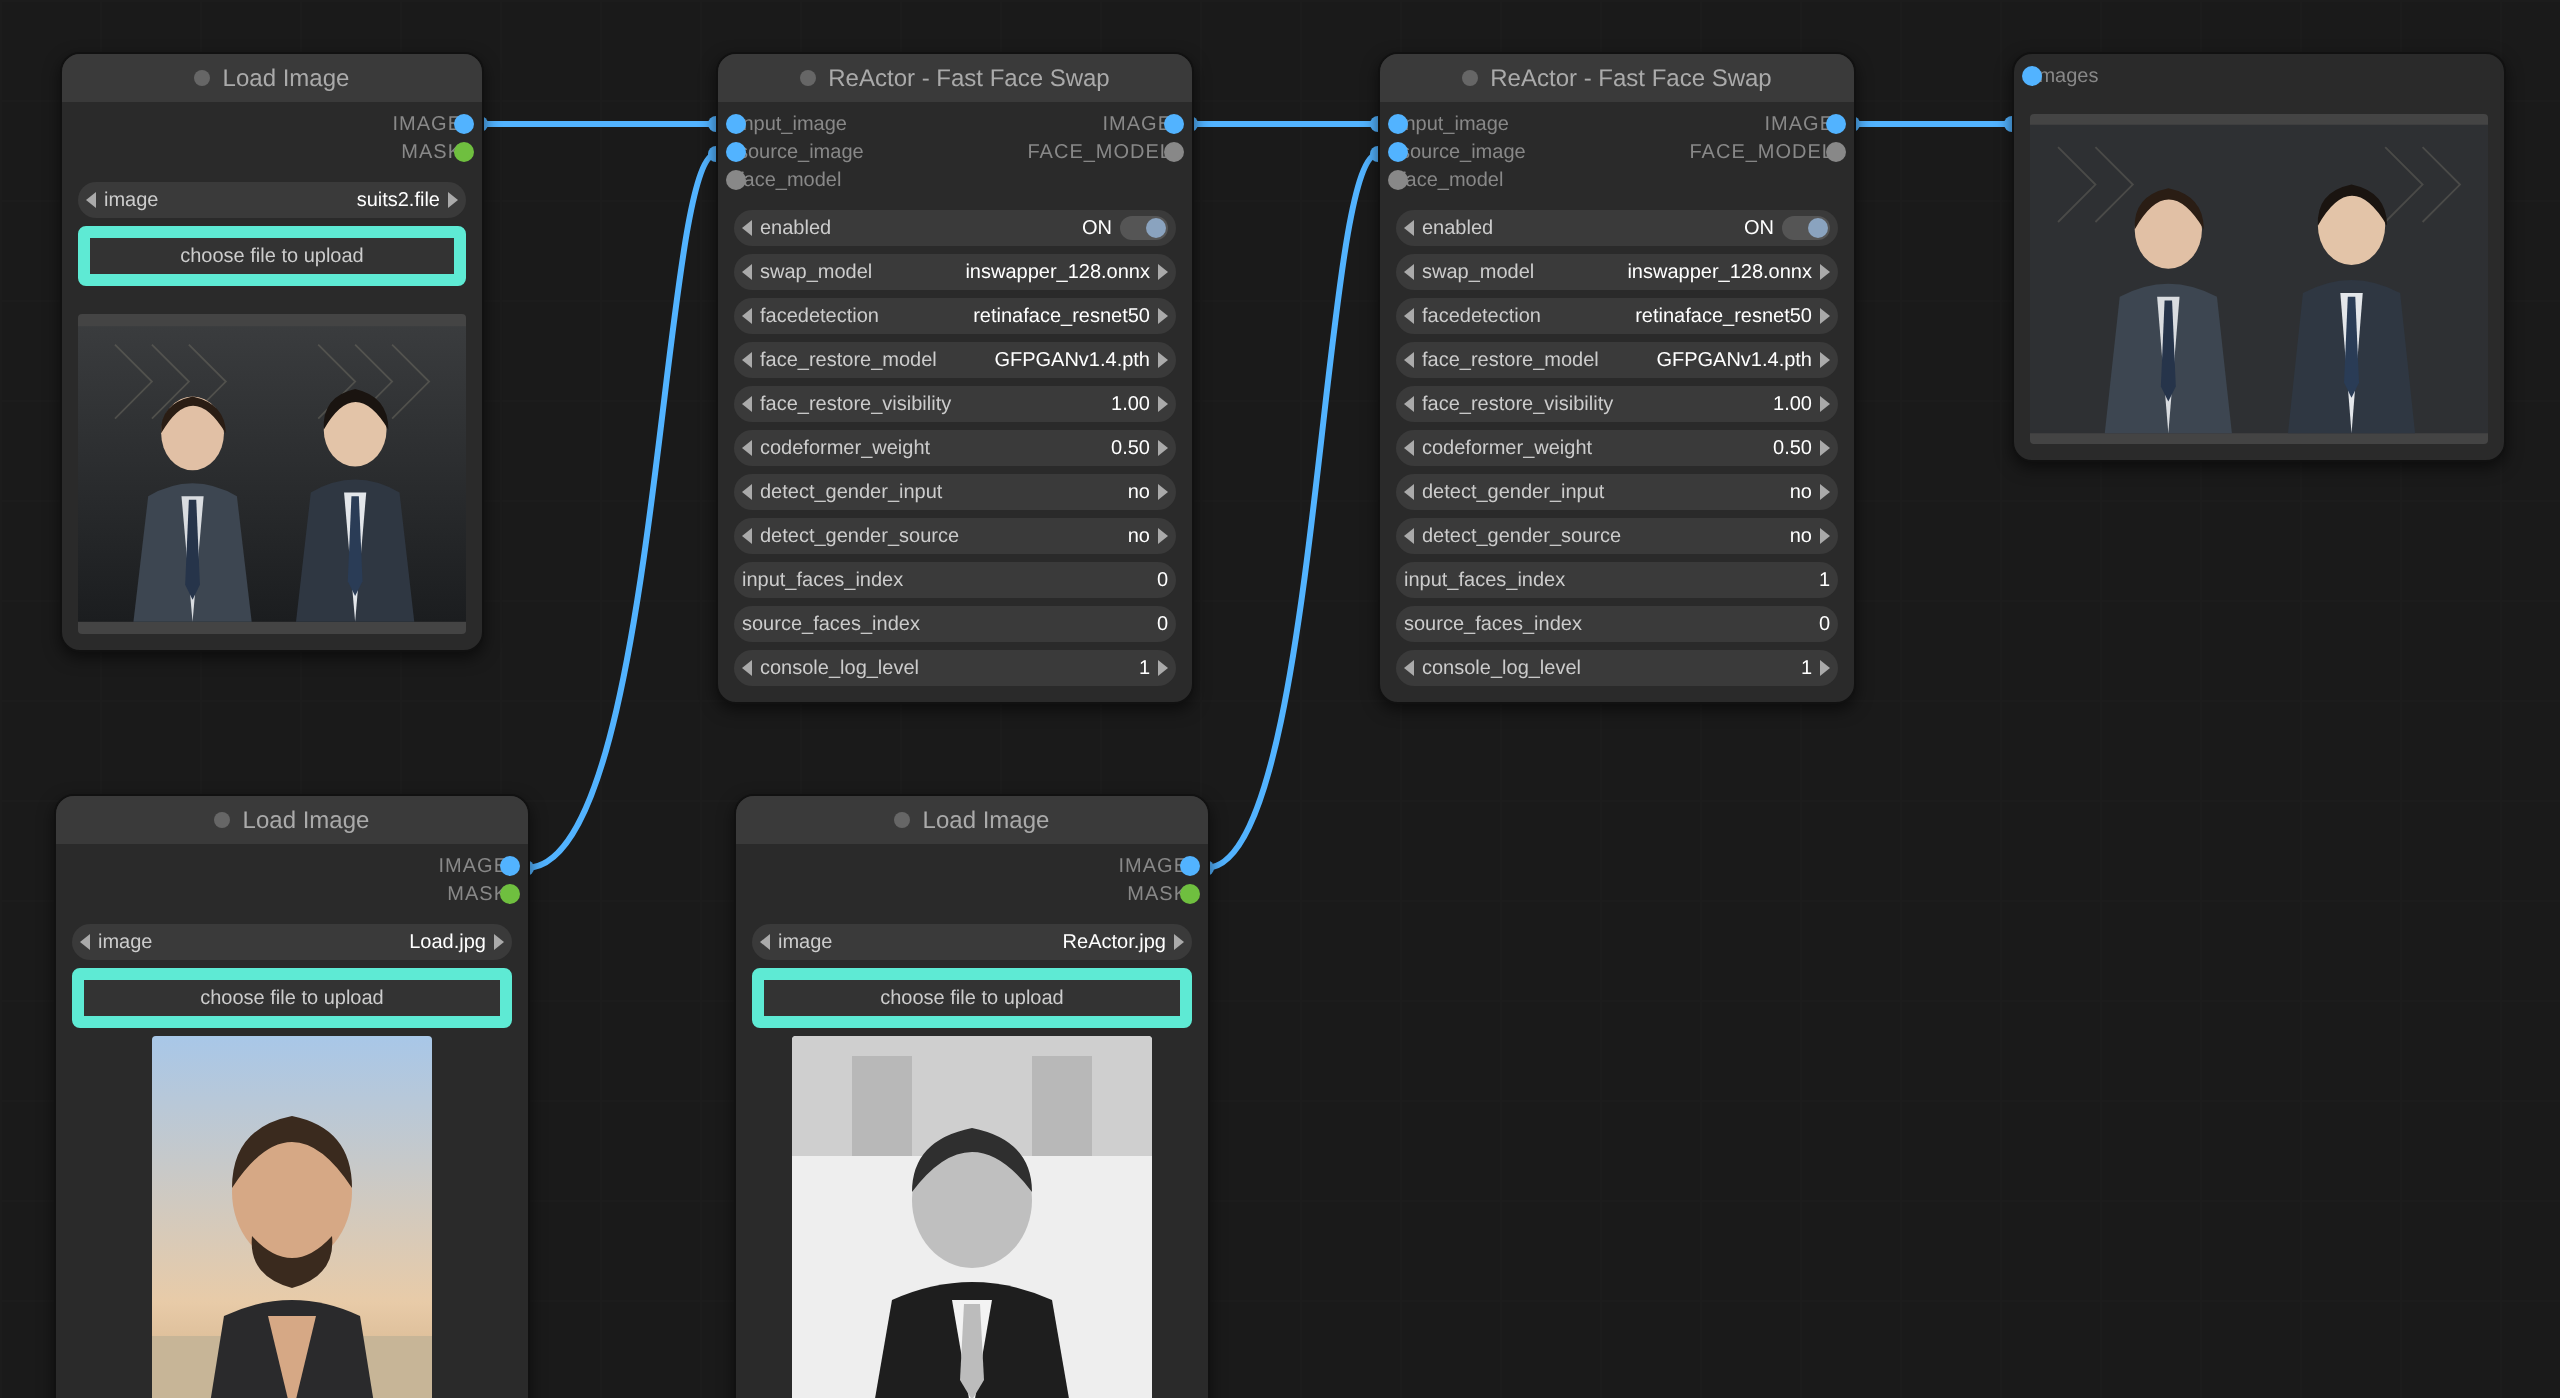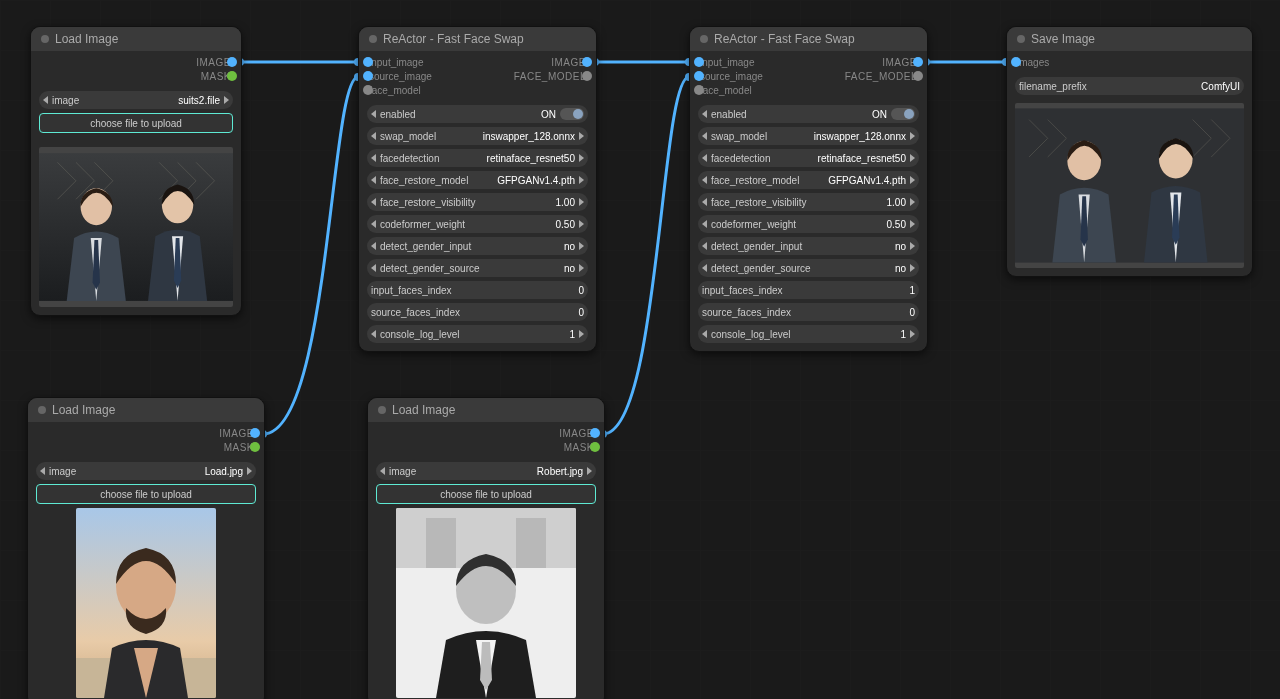--- a/index.html
+++ b/index.html
@@ -34,20 +34,21 @@
   }
   .node-header {
     background: #3a3a3a;
     color: #aaa;
     border-radius: 9px 9px 0 0;
     padding: 5px 10px;
     display: flex;
     align-items: center;
     gap: 6px;
     font-size: 12px;
+    justify-content: center;
   }
   .hdr-dot {
     width: 8px; height: 8px; border-radius: 50%;
     background: #666;
   }
   .io-section { position: relative; padding: 4px 10px 2px 10px; }
   .io-row {
     display: flex;
     height: 14px;
     align-items: center;
@@ -91,21 +92,21 @@
     border-bottom:4px solid transparent;
   }
   .widget .tri.l { border-right:5px solid #aaa; margin-right:4px;}
   .widget .tri.r { border-left:5px solid #aaa; margin-left:4px;}
   .widget .label { flex:0 0 auto; }
   .widget .spacer { flex:1; }
   .widget .value { color:#fff; text-align:right; }
 
   .btn {
     background:#333;
-    border:1px solid #5eead4;
+    border:6px solid #5eead4;
     border-radius:4px;
     height:18px;
     display:flex;align-items:center;justify-content:center;
     font-size:10px;
     color:#ccc;
   }
 
   .thumb {
     background:#444;
     border-radius:2px;
@@ -412,37 +413,28 @@
         <span class="tri l"></span>
         <span class="label">console_log_level</span>
         <span class="spacer"></span>
         <span class="value">1</span>
         <span class="tri r"></span>
       </div>
     </div>
 </div>
 
 <div class="node" style="left:1006px; top:26px; width:245px;">
-  <div class="node-header">
-    <span class="hdr-dot"></span>
-    <span>Save Image</span>
-  </div>
   <div class="io-section">
     <div class="io-row">
       <span class="port in c-image"></span>
       <span class="left">images</span>
       <span class="right"></span>
     </div>
   </div>
   <div class="body-section">
-    <div class="widget">
-      <span class="label">filename_prefix</span>
-      <span class="spacer"></span>
-      <span class="value">ComfyUI</span>
-    </div>
     <div class="thumb" style="height:165px; margin-top:4px;">
       <svg width="245" height="165" viewBox="0 0 245 165">
         <rect width="245" height="165" fill="#2e3033"></rect>
         <g stroke="#6d6b62" stroke-width="1" fill="none" opacity="0.45">
           <path d="M15 12 L35 32 L15 52 M35 12 L55 32 L35 52"></path>
           <path d="M190 12 L210 32 L190 52 M210 12 L230 32 L210 52"></path>
         </g>
         <g>
           <ellipse cx="74" cy="56" rx="18" ry="21" fill="#e1c0a5"></ellipse>
           <path d="M56 56 Q74 24 93 56 Q93 38 74 34 Q55 38 56 56" fill="#2a1d14"></path>
@@ -520,21 +512,21 @@
     <div class="io-row">
         <span class="right">MASK</span>
       <span class="port out c-mask"></span>
       </div>
   </div>
   <div class="body-section">
     <div class="widget">
       <span class="tri l"></span>
       <span class="label">image</span>
       <span class="spacer"></span>
-      <span class="value">Robert.jpg</span>
+      <span class="value">ReActor.jpg</span>
       <span class="tri r"></span>
     </div>
     <div class="btn">choose file to upload</div>
     <div class="thumb" style="height:190px; width:180px; align-self:center;">
       <svg width="180" height="190" viewBox="0 0 180 190">
         <rect width="180" height="190" fill="#eeeeee"></rect>
         <rect x="0" y="0" width="180" height="60" fill="#cfcfcf"></rect>
         <rect x="30" y="10" width="30" height="50" fill="#b8b8b8"></rect>
         <rect x="120" y="10" width="30" height="50" fill="#b8b8b8"></rect>
         <ellipse cx="90" cy="82" rx="30" ry="34" fill="#bfbfbf"></ellipse>

